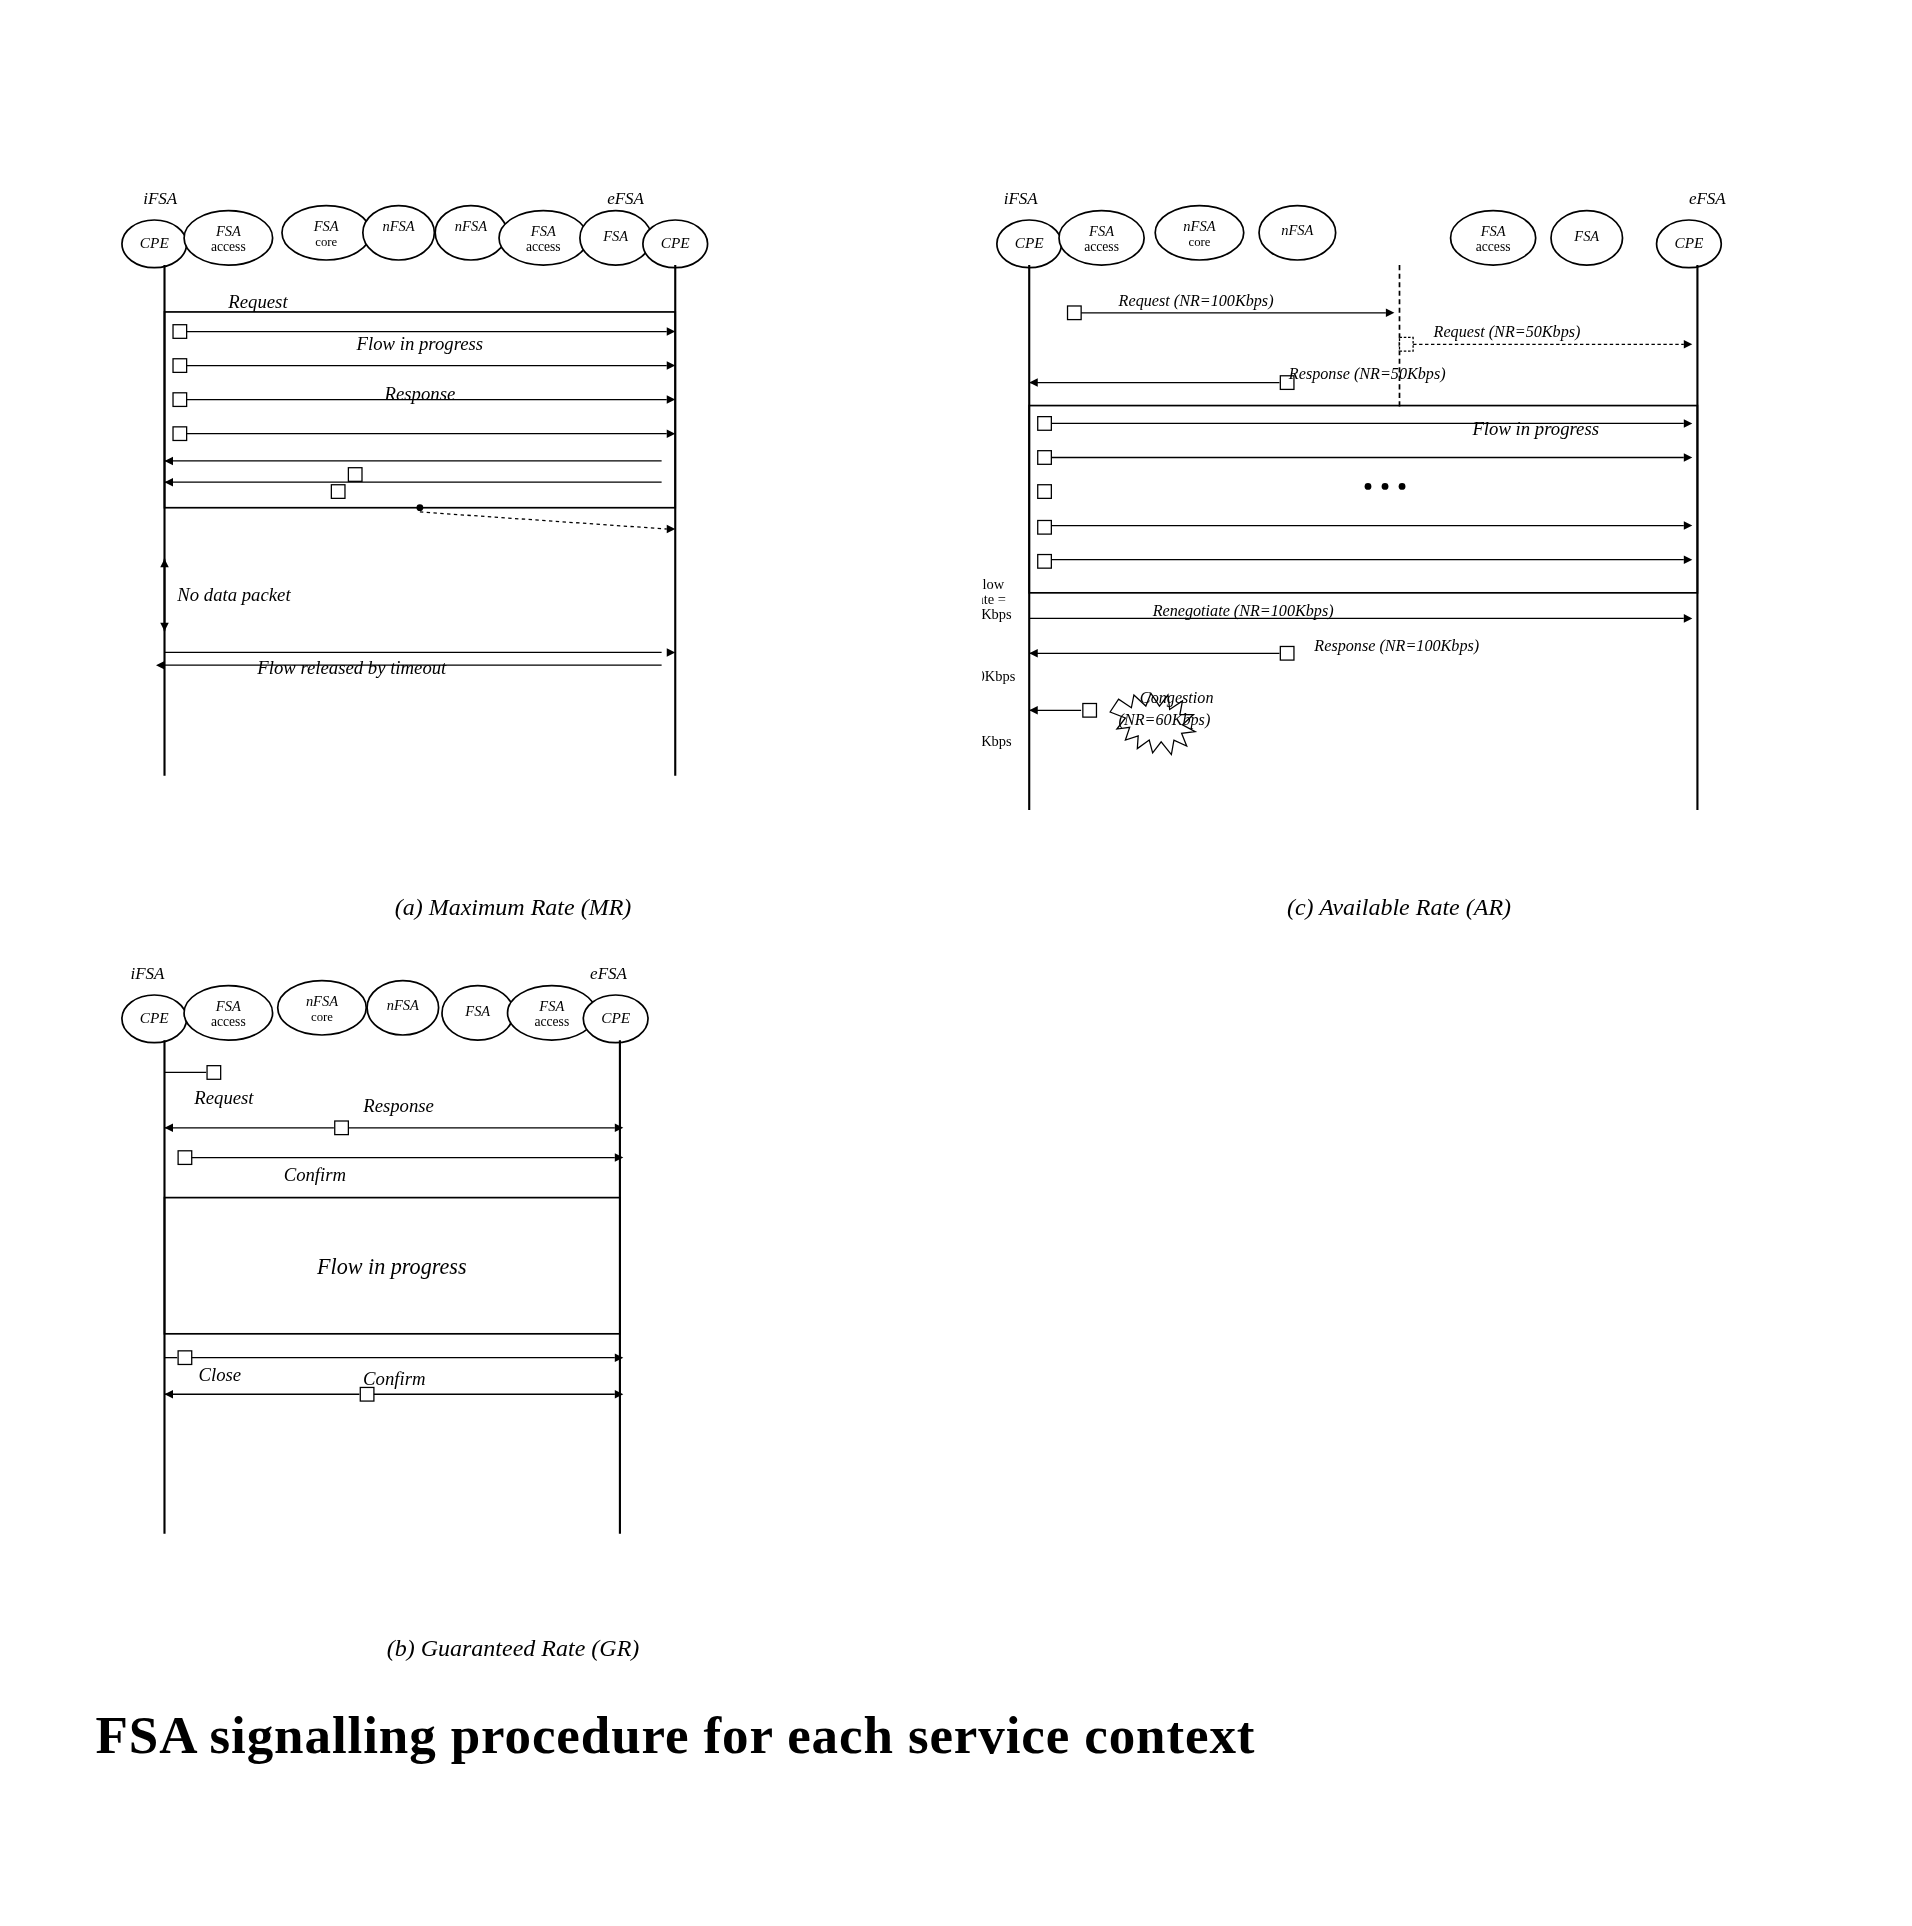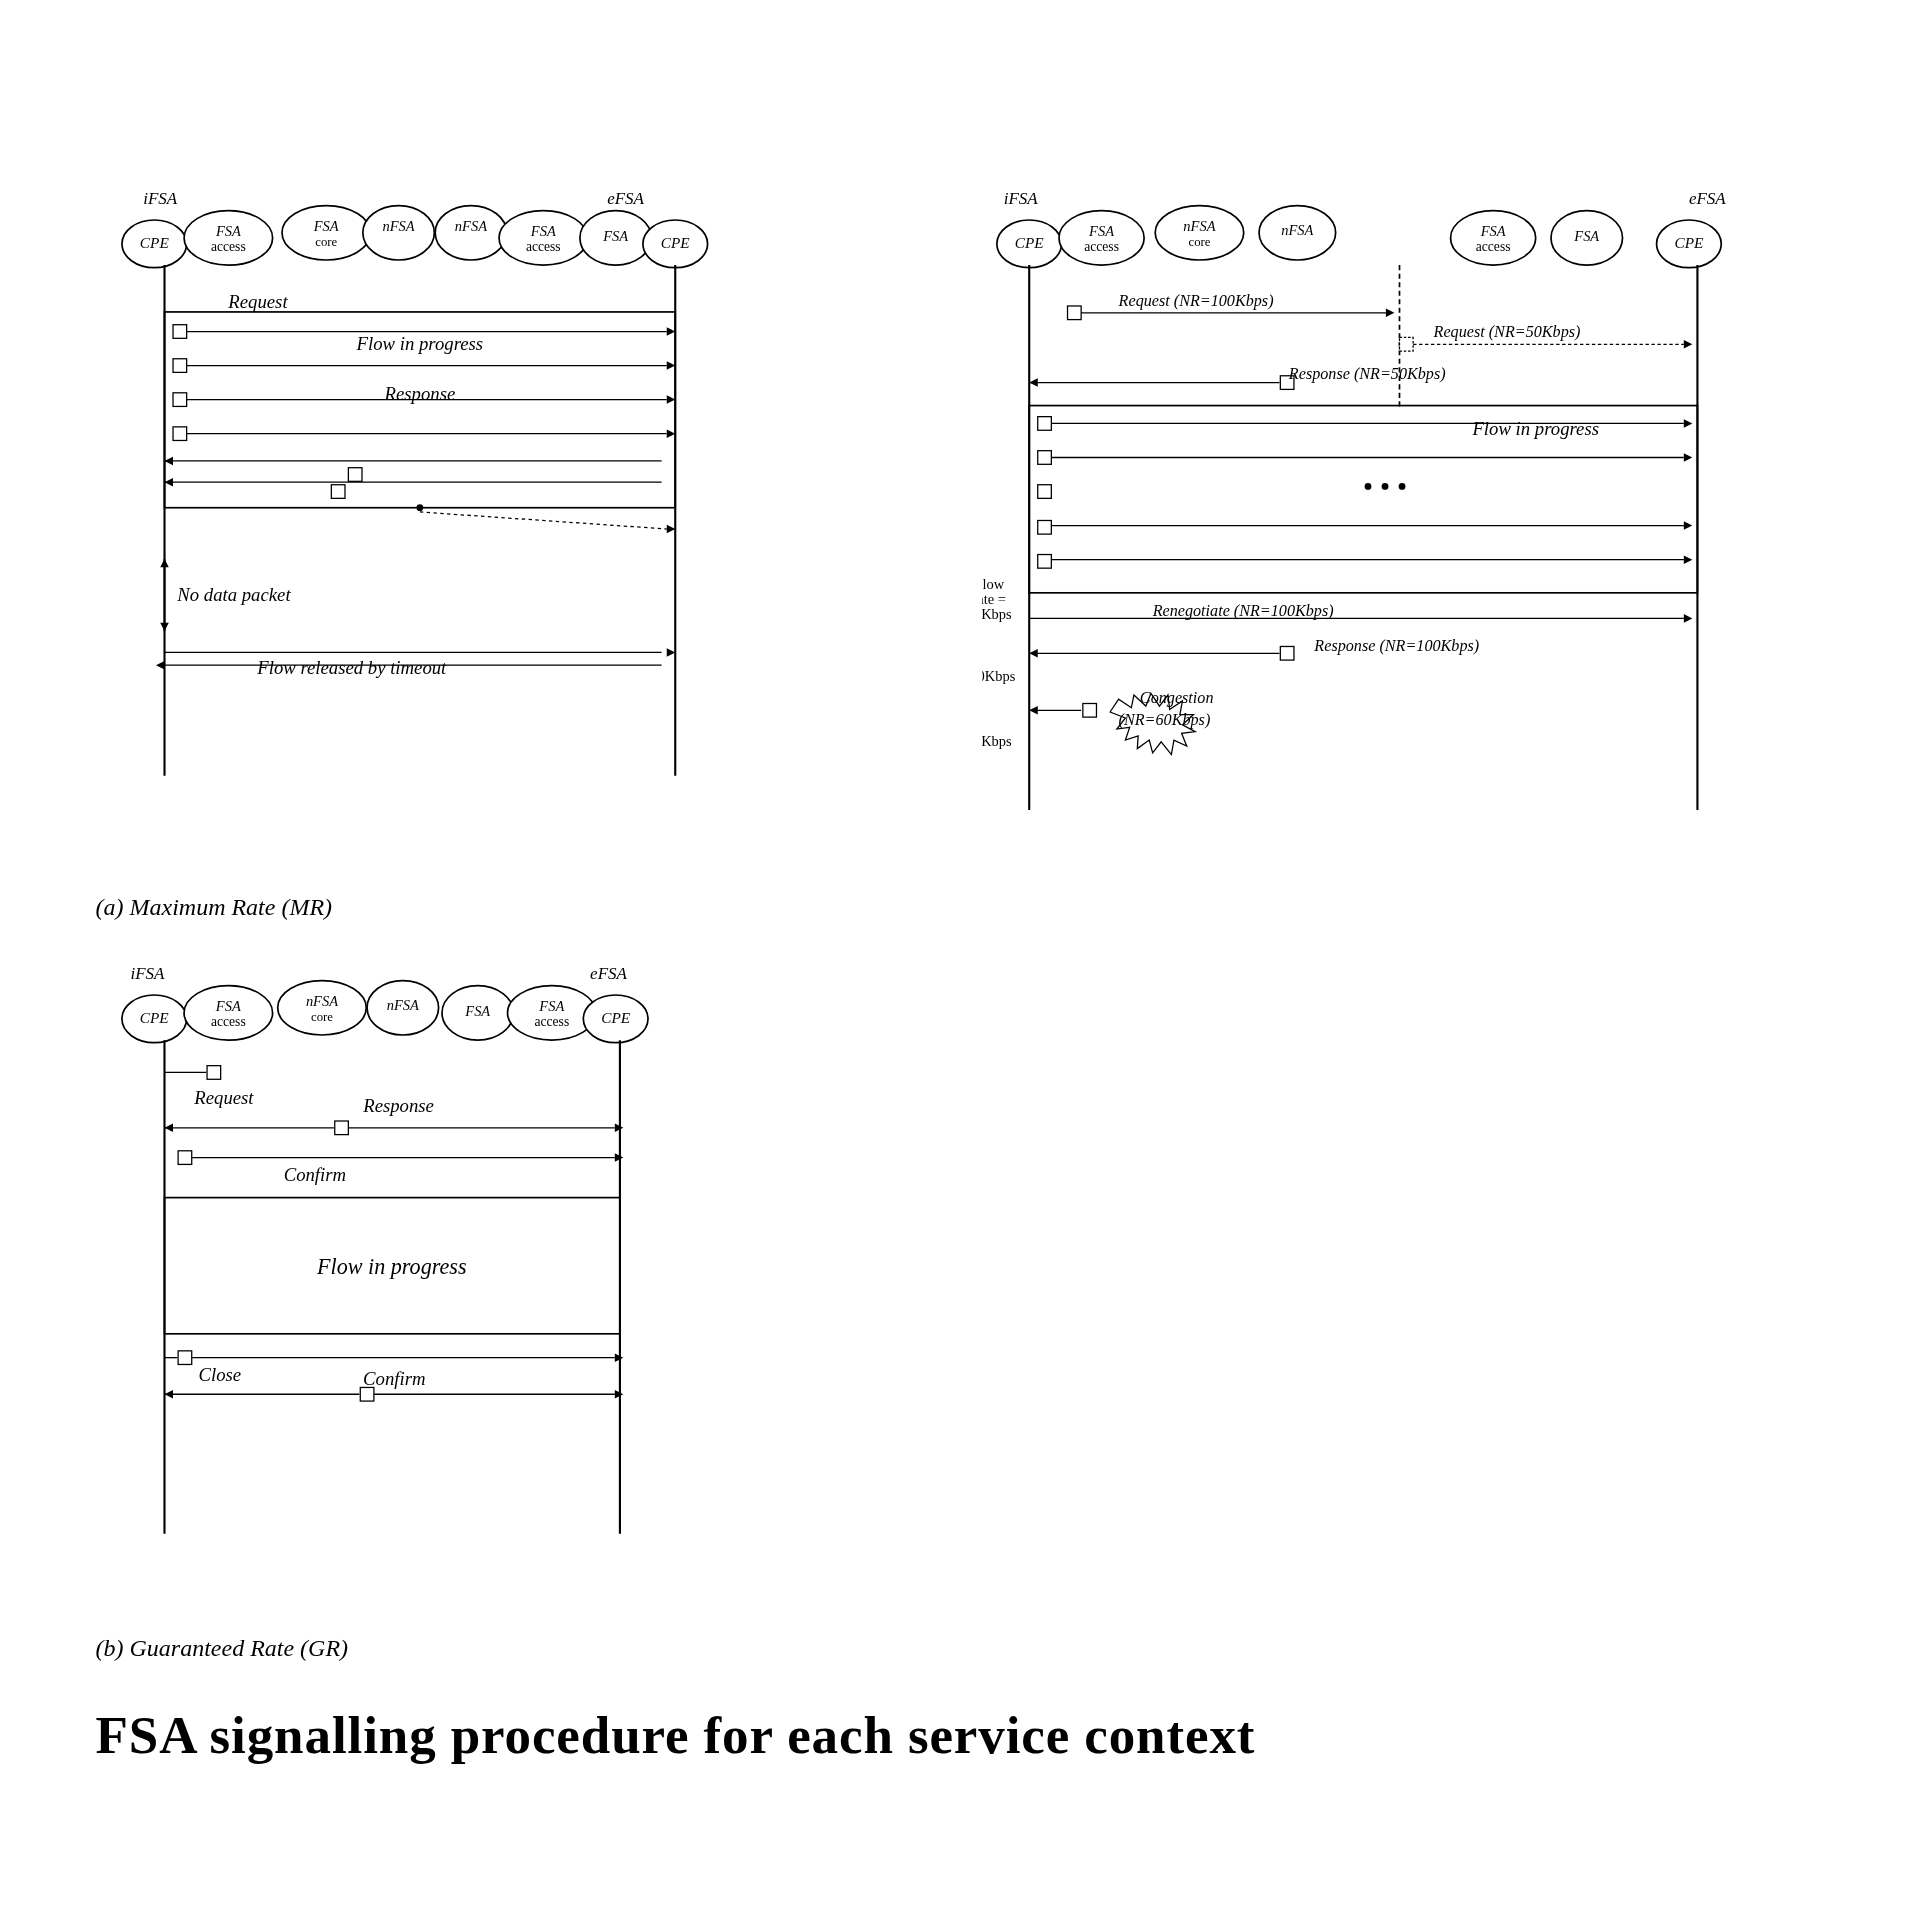--- a/index.html
+++ b/index.html
@@ -21,20 +21,21 @@
       display: grid;
       grid-template-columns: 1fr 1fr;
       gap: 34px 51px;
       margin-bottom: 43px;
     }
     .diagram {
       border: none;
       position: relative;
     }
     .diagram-caption {
+      text-align: center;
       font-size: 24px;
       margin-top: 12px;
       font-style: italic;
     }
     .main-title {
       font-size: 53px;
       font-weight: bold;
       margin-top: 25.6px;
       letter-spacing: 0.9px;
     }
@@ -231,20 +232,21 @@
 
         <path d="M 150,625 L 160,610 L 175,620 L 178,605 L 192,618 L 198,603 L 208,618 L 218,605 L 220,622 L 235,612 L 232,628 L 248,628 L 235,640 L 250,648 L 234,650 L 240,665 L 225,658 L 222,675 L 210,660 L 200,673 L 196,658 L 182,668 L 183,653 L 168,658 L 173,643 L 158,645 L 168,632 Z" fill="white" stroke="black" stroke-width="1.5"></path>
         <rect x="118" y="615" width="16" height="16" fill="white" stroke="black" stroke-width="1.5"></rect>
         <line x1="55" y1="623" x2="116" y2="623" stroke="black" stroke-width="1.5"></line>
         <polygon points="65,618 55,623 65,628" fill="black"></polygon>
         <text x="185" y="615" font-size="19" font-style="italic">Congestion</text>
         <text x="160" y="640" font-size="19" font-style="italic">(NR=60Kbps)</text>
 
         <text x="8" y="665" font-size="17" text-anchor="middle">60Kbps</text>
       </svg>
+      <div class="diagram-caption">(c) Available Rate (AR)</div>
     </div>
 
     <div class="diagram">
       <svg width="818" height="664" viewBox="0 0 960 780">
 
         <text x="40" y="28" font-size="20" font-style="italic">iFSA</text>
 
         <text x="580" y="28" font-size="20" font-style="italic">eFSA</text>
 
         <ellipse cx="68" cy="75" rx="38" ry="28" fill="white" stroke="black" stroke-width="2"></ellipse>

